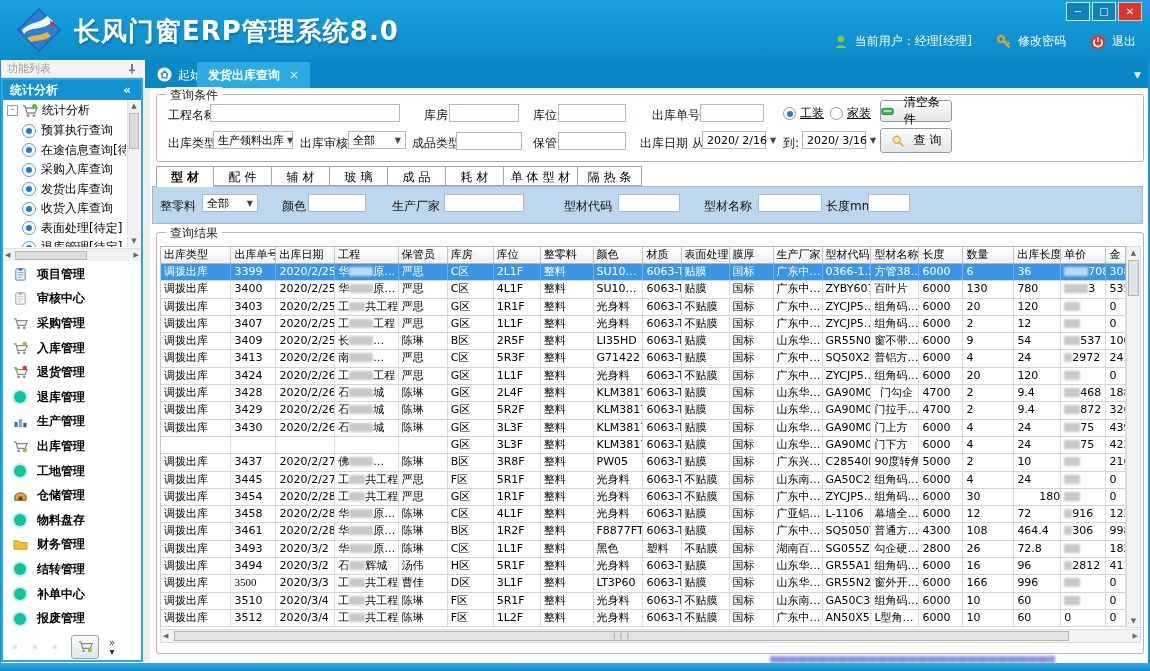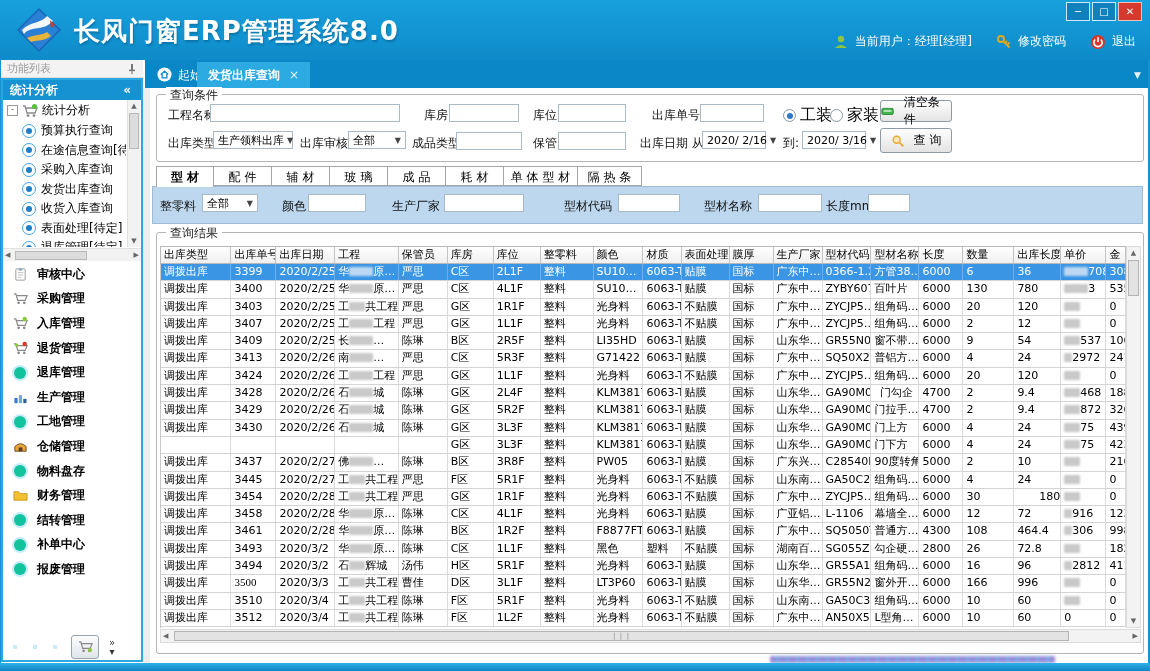--- a/index.html
+++ b/index.html
@@ -62,21 +62,21 @@
   .bottom-frame{position:absolute;left:0;top:663px;width:1150px;height:8px;background:linear-gradient(#2fb0e8,#0f86c5);}
   
   .groupbox{position:absolute;border:1px solid #b5b5b5;border-radius:3px;background:#fff;}
   .gb-label{position:absolute;font-size:12px;color:#222;background:#fff;padding:0 4px;z-index:3;}
   .flabel{position:absolute;font-size:12px;color:#111;white-space:nowrap;z-index:2;}
   .tinput{position:absolute;height:18px;border:1px solid #a9bac9;background:#fff;box-sizing:border-box;font-size:11px;padding:0 3px;
           font-family:inherit;z-index:2;}
   .combo{position:absolute;height:18px;border:1px solid #a9bac9;background:#fff;box-sizing:border-box;font-size:11px;
          display:flex;align-items:center;justify-content:space-between;padding:0 4px;cursor:pointer;white-space:nowrap;z-index:2;}
   .combo .car{font-size:8px;color:#444;margin-left:3px;}
-  .radio-group{position:absolute;font-size:16px;display:flex;align-items:center;gap:4px;z-index:2;cursor:pointer;}
+  .radio-group{position:absolute;font-size:12px;display:flex;align-items:center;gap:4px;z-index:2;cursor:pointer;text-decoration:underline;}
   .radio{width:11px;height:11px;border-radius:50%;border:1px solid #8a9aa8;background:#fff;display:inline-block;position:relative;}
   .radio.checked::after{content:"";position:absolute;left:2.5px;top:2.5px;width:6px;height:6px;border-radius:50%;background:#2d76c9;}
   .btn{position:absolute;border:1px solid #8e9aa5;border-radius:3px;background:linear-gradient(#fefefe,#e4e4e4);font-size:12px;
        display:flex;align-items:center;justify-content:center;gap:7px;cursor:pointer;box-sizing:border-box;z-index:2;}
   .bicon{width:16px;height:14px;display:inline-flex;}
   
   #mat-tabs{position:absolute;left:156px;top:166px;height:21px;display:flex;z-index:2;}
   .mat-tab{height:20px;line-height:20px;text-align:center;font-size:12px;background:#fff;border:1px solid #a6a6a6;border-left:none;
            box-sizing:border-box;cursor:pointer;}
   .mat-tab:first-child{border-left:1px solid #a6a6a6;}
@@ -217,20 +217,30 @@
   </div>
   <div class="tree-hscroll">
     <div class="hs-left">◀</div>
     <div class="tree-hthumb"></div>
     <div class="hs-right">▶</div>
   </div>
   <div class="side-menu" id="side-menu">
       <div class="menu-item">
         <span class="micon">
           <svg viewBox="0 0 16 16" width="15" height="15">
+            <rect x="3" y="2" width="10" height="12" rx="1" fill="#eef4fb" stroke="#4a7ebb"></rect>
+            <rect x="6" y="1" width="4" height="3" rx="1" fill="#4a7ebb"></rect>
+            <path d="M5 6h6M5 8.5h6M5 11h4" stroke="#7aa2cc" stroke-width="1" fill="none"></path>
+          </svg>
+        </span>
+        <span>项目管理</span>
+      </div>
+      <div class="menu-item">
+        <span class="micon">
+          <svg viewBox="0 0 16 16" width="15" height="15">
             <rect x="3" y="2" width="10" height="12" rx="1" fill="#fff" stroke="#999"></rect>
             <rect x="6" y="1" width="4" height="3" rx="1" fill="#9ab0c0"></rect>
             <path d="M5 6h6M5 8.5h6M5 11h4" stroke="#bbb" stroke-width="1" fill="none"></path>
           </svg>
         </span>
         <span>审核中心</span>
       </div>
       <div class="menu-item">
         <span class="micon">
           <svg viewBox="0 0 16 16" width="15" height="15">
@@ -272,20 +282,31 @@
       </div>
       <div class="menu-item">
         <span class="micon">
           <svg viewBox="0 0 16 16" width="15" height="15">
             <rect x="1.5" y="8.5" width="3.4" height="5.5" fill="#3b79c9"></rect>
             <rect x="6.2" y="5.5" width="3.4" height="8.5" fill="#6fa8dc"></rect>
             <rect x="11" y="9.5" width="3.4" height="4.5" fill="#2e5f9e"></rect>
           </svg>
         </span>
         <span>生产管理</span>
+      </div>
+      <div class="menu-item">
+        <span class="micon">
+          <svg viewBox="0 0 16 16" width="15" height="15">
+            <path d="M1 3h2l2 7h8l2-5H4" fill="none" stroke="#8a8a8a" stroke-width="1.3"></path>
+            <circle cx="6" cy="12.6" r="1.4" fill="#8a8a8a"></circle>
+            <circle cx="12" cy="12.6" r="1.4" fill="#8a8a8a"></circle>
+            <circle cx="12.8" cy="11.8" r="2.2" fill="#8dc63f"></circle>
+          </svg>
+        </span>
+        <span>出库管理</span>
       </div>
       <div class="menu-item">
         <span class="micon">
           <span class="teal-dot"></span>
         </span>
         <span>工地管理</span>
       </div>
       <div class="menu-item">
         <span class="micon">
           <svg viewBox="0 0 16 16" width="15" height="15">

